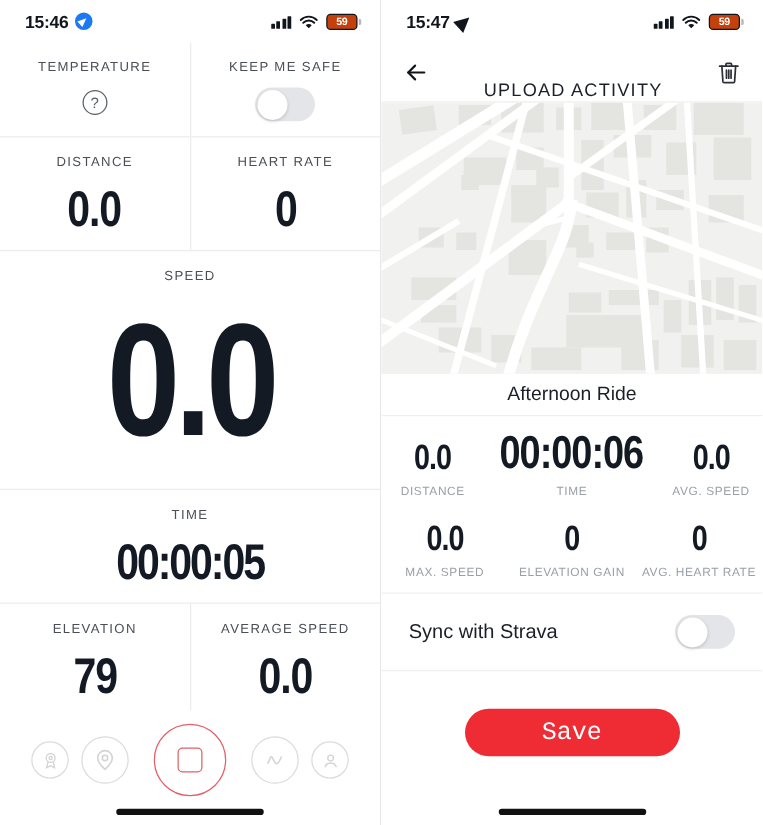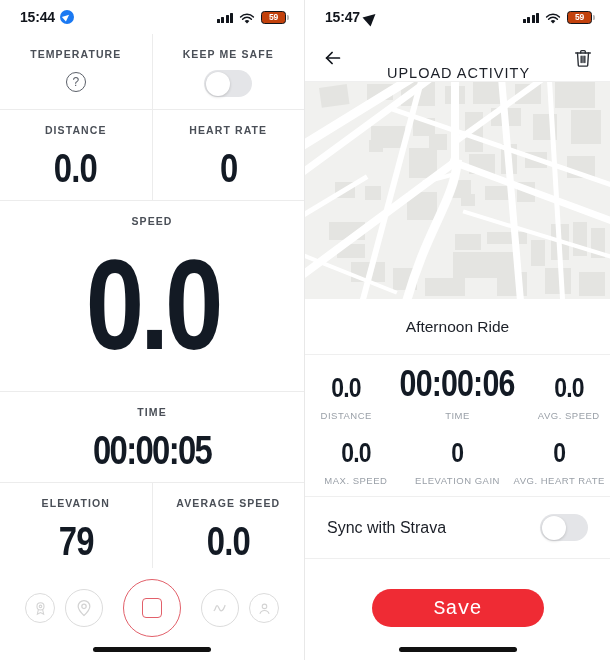--- a/index.html
+++ b/index.html
@@ -79,21 +79,21 @@
   
   .grid-row { display: flex; border-bottom: 1px solid #ececec; }
   .cell {
     flex: 1; display: flex; flex-direction: column;
     align-items: center; justify-content: flex-start;
     padding: 14px 4px 12px;
   }
   .cell + .cell { border-left: 1px solid #ececec; }
   .cell-label {
     font-size: 10.5px; letter-spacing: 1.1px; color: #4a4f57;
-    text-transform: uppercase; font-weight: bold;
+    text-transform: uppercase; font-weight: normal;
     font-family: "Liberation Sans", sans-serif;
   }
   .cell-value {
     font-family: "Liberation Sans", sans-serif;
     font-weight: bold;
     color: #131a24;
     line-height: 1;
     letter-spacing: -1px;
     transform: scaleX(0.82);
   }
@@ -164,21 +164,21 @@
   }
   .back-arrow {
     width: 24px; height: 24px; display: flex;
     align-items: center; justify-content: center; color: #11151c;
   }
   .trash { width: 22px; height: 24px; color: #2a2e35; }
 
   .map { height: 217px; width: 100%; position: relative; background: #f2f2f0; overflow: hidden; }
 
   .ride-title {
-    height: 56px; display: flex; align-items: center; justify-content: center;
+    height: 34px; display: flex; align-items: center; justify-content: center;
     font-size: 15.5px; color: #1b1f27; border-bottom: 1px solid #efefef;
   }
   .stat-row { display: flex; padding: 6px 0 10px; }
   .stat {
     flex: 1; display: flex; flex-direction: column;
     align-items: center; justify-content: flex-end;
   }
   .stat-val {
     font-family: "Liberation Sans", sans-serif;
     font-weight: bold; color: #131a24; line-height: 1;
@@ -210,21 +210,21 @@
 </style>
 </head>
 <body>
 
 <div class="screens">
 
   <div class="phone left">
 
     <div class="statusbar">
       <div class="sb-time">
-        <span>15:44</span>
+        <span>15:46</span>
         <span class="loc-badge"></span>
       </div>
       <div class="sb-right">
         <span class="sig">
             <i></i>
             <i></i>
             <i></i>
             <i></i>
           </span>
         <span class="wifi">

